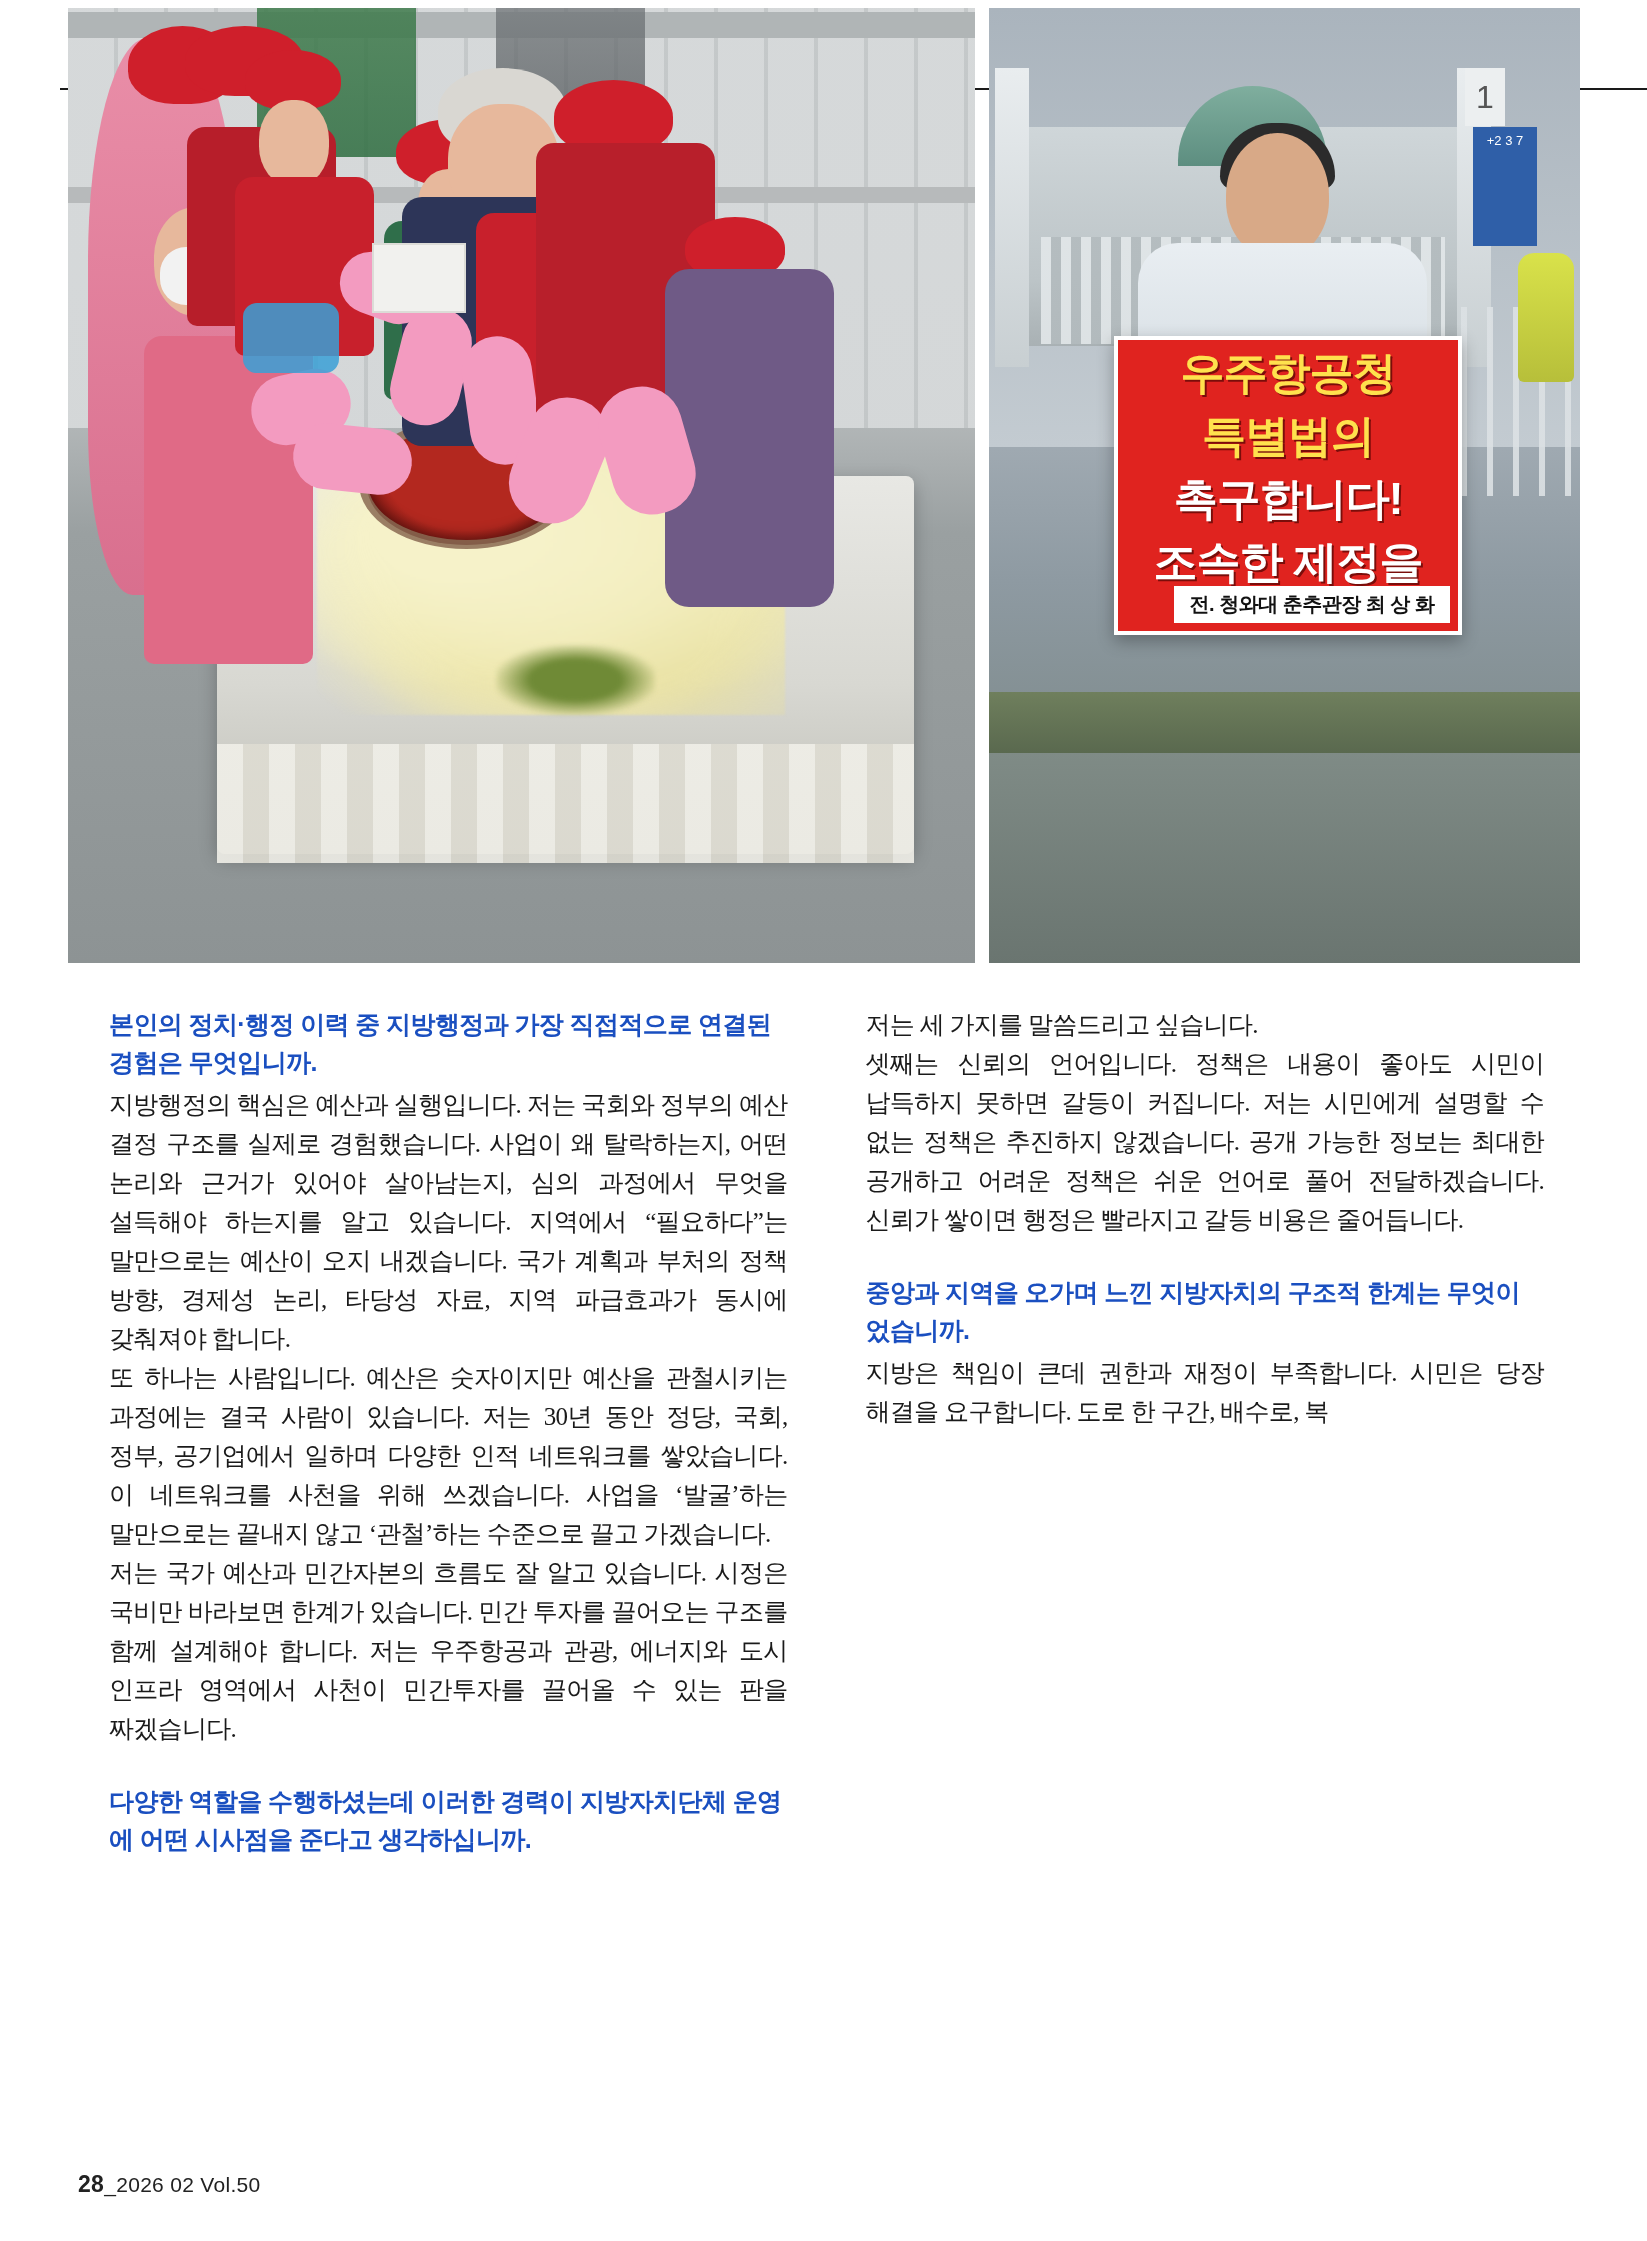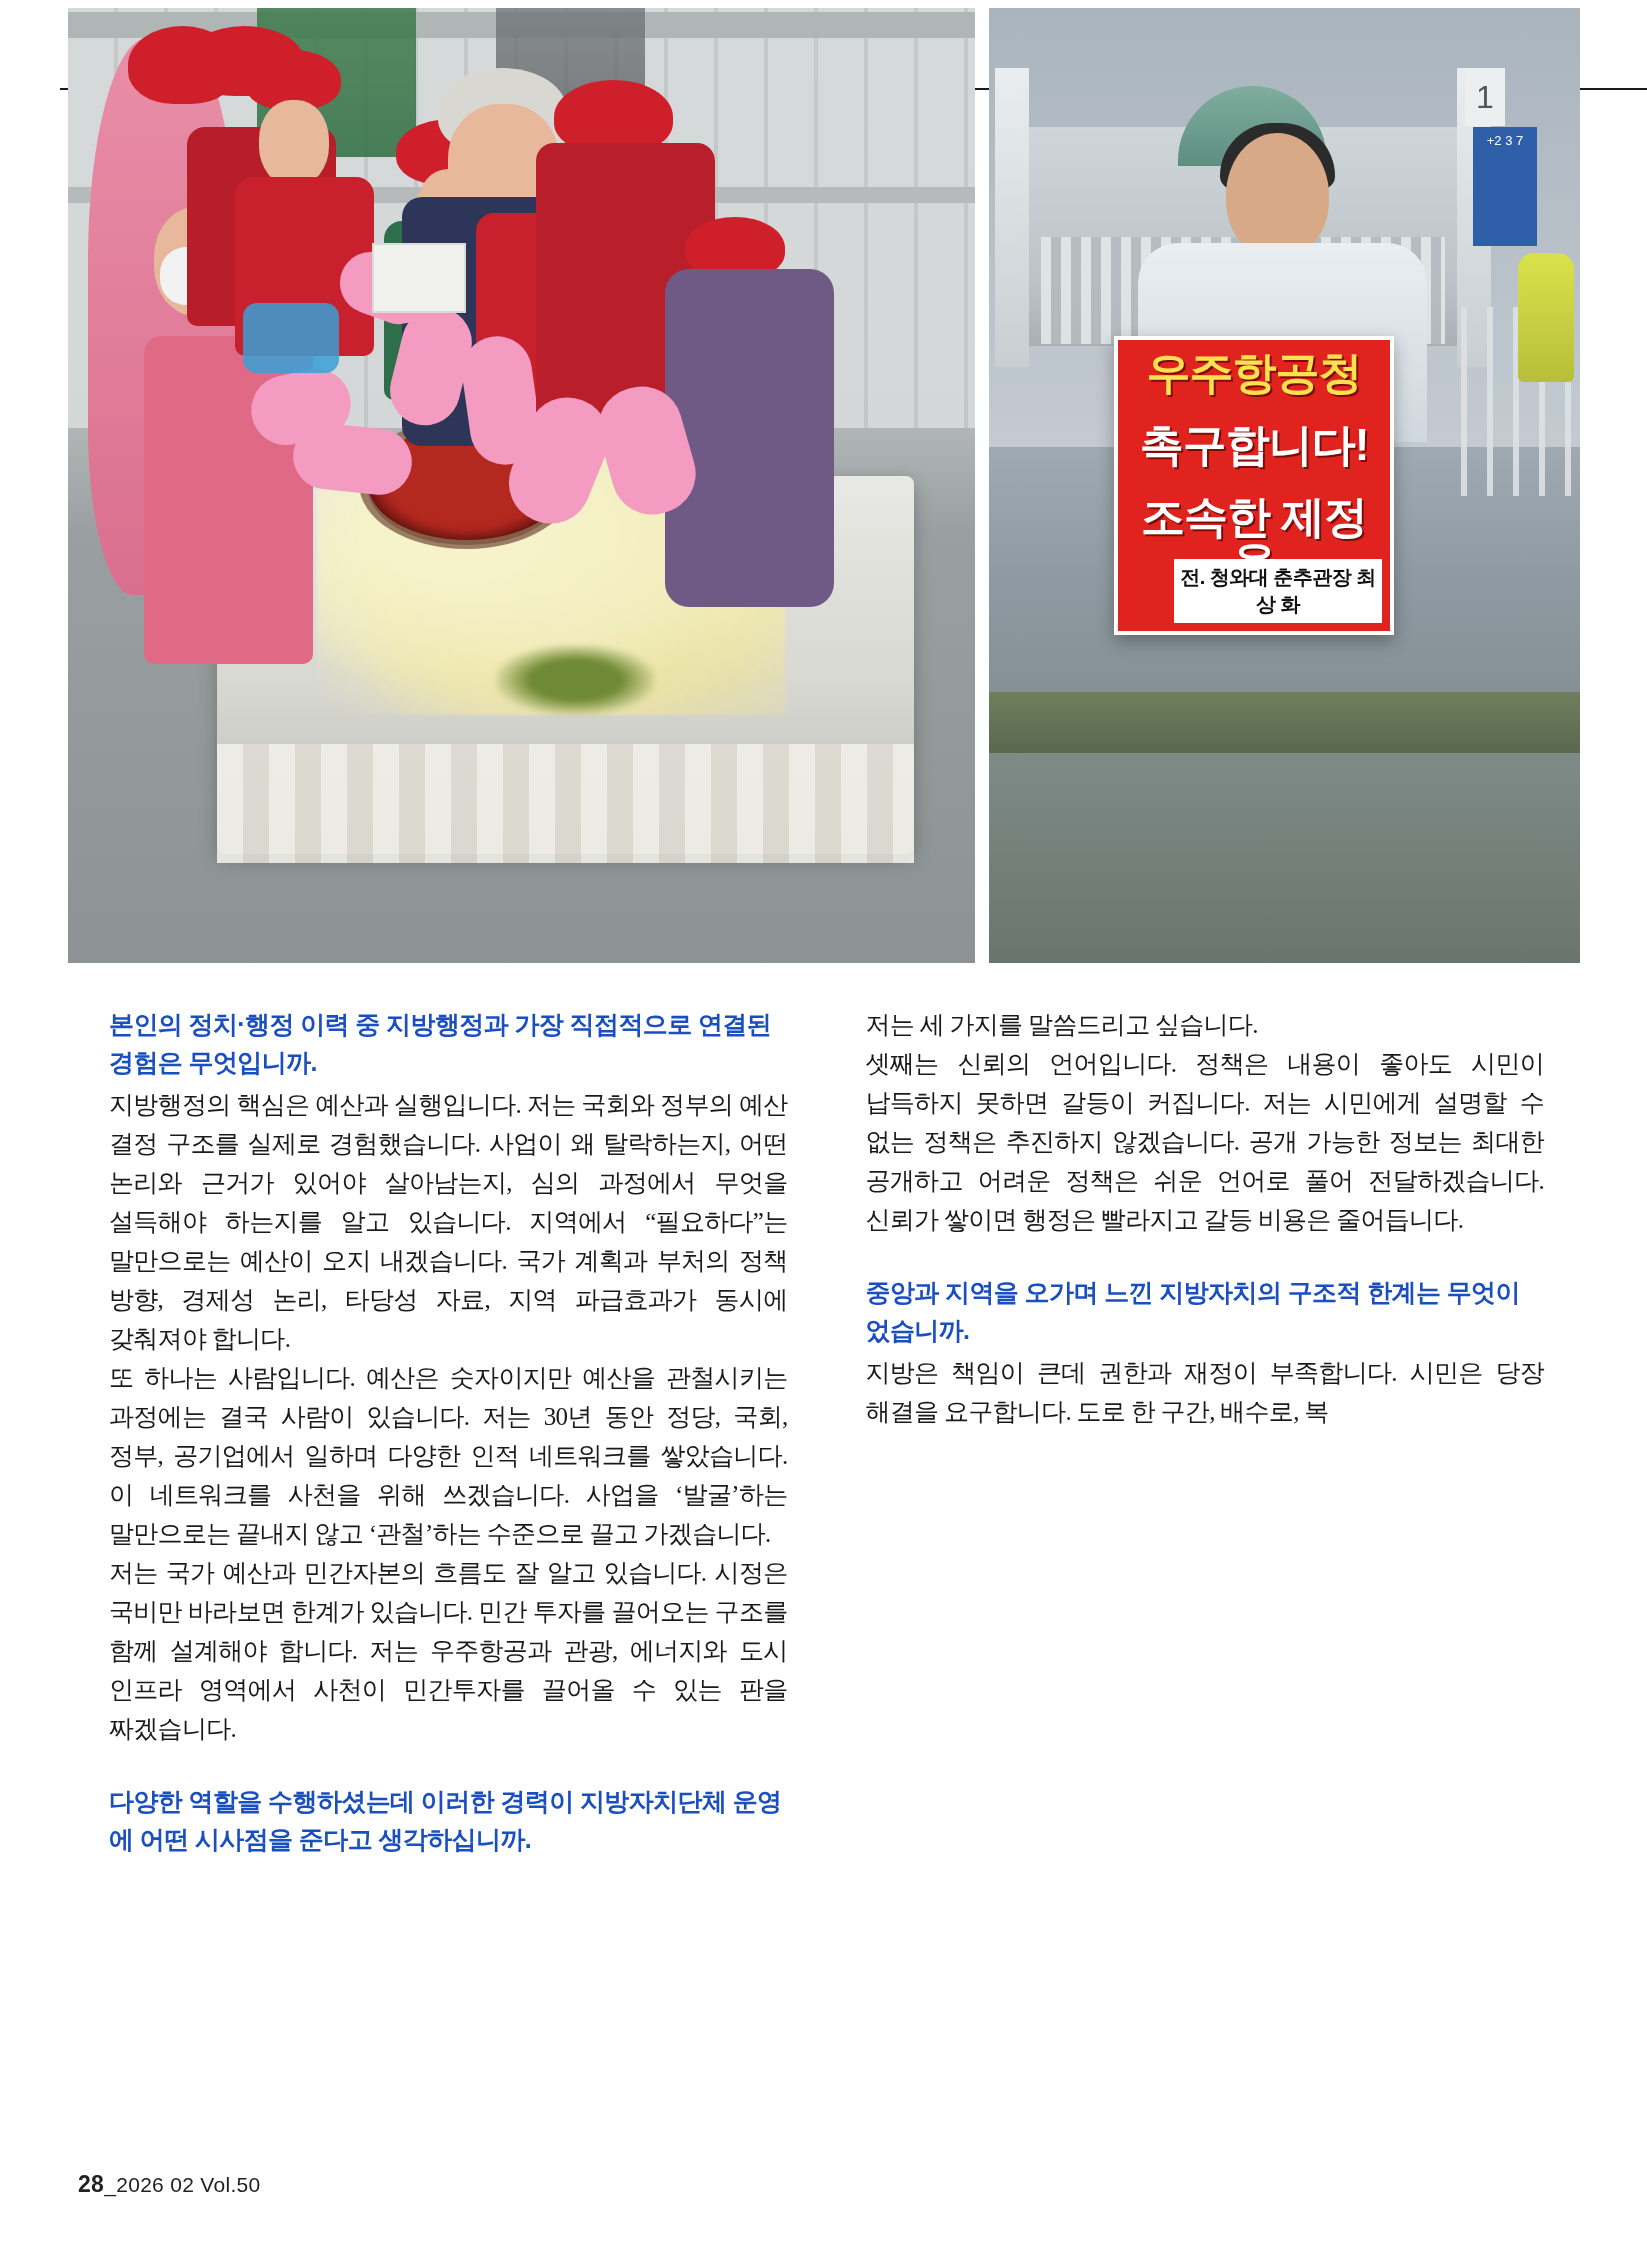--- a/index.html
+++ b/index.html
@@ -259,21 +259,21 @@
     background: #2b2b2b;
   }
   .man-body {
     position: absolute;
     left: 149px; top: 235px; width: 289px; height: 199px;
     background: linear-gradient(180deg,#e9eef2,#cfd8de);
     border-radius: 40px 40px 0 0;
   }
   .placard {
     position: absolute;
-    left: 125px; top: 328px; width: 280px; height: 299px;
+    left: 125px; top: 328px; width: 348px; height: 299px;
     background: #e0231f;
     border: 4px solid #fff;
     box-sizing: border-box;
     box-shadow: 0 6px 16px rgba(0,0,0,.3);
   }
   .placard-lines {
     position: absolute;
     inset: 10px 8px 46px 8px;
     display: flex;
     flex-direction: column;
@@ -441,20 +441,21 @@
         <div class="fence"></div>
         <div class="worker-vest"></div>
 
         <div class="man-hair"></div>
         <div class="man-head"></div>
         <div class="man-body"></div>
 
         <div class="placard">
           <div class="placard-lines">
             <div class="pl yellow">우주항공청</div>
+            <div class="pl yellow">특별법의</div>
             <div class="pl">촉구합니다!</div>
             <div class="pl">조속한 제정을</div>
           </div>
           <div class="placard-footer">전. 청와대 춘추관장 최 상 화</div>
         </div>
       </div>
     </div>
   </div>
 
   <div class="columns-wrap">

